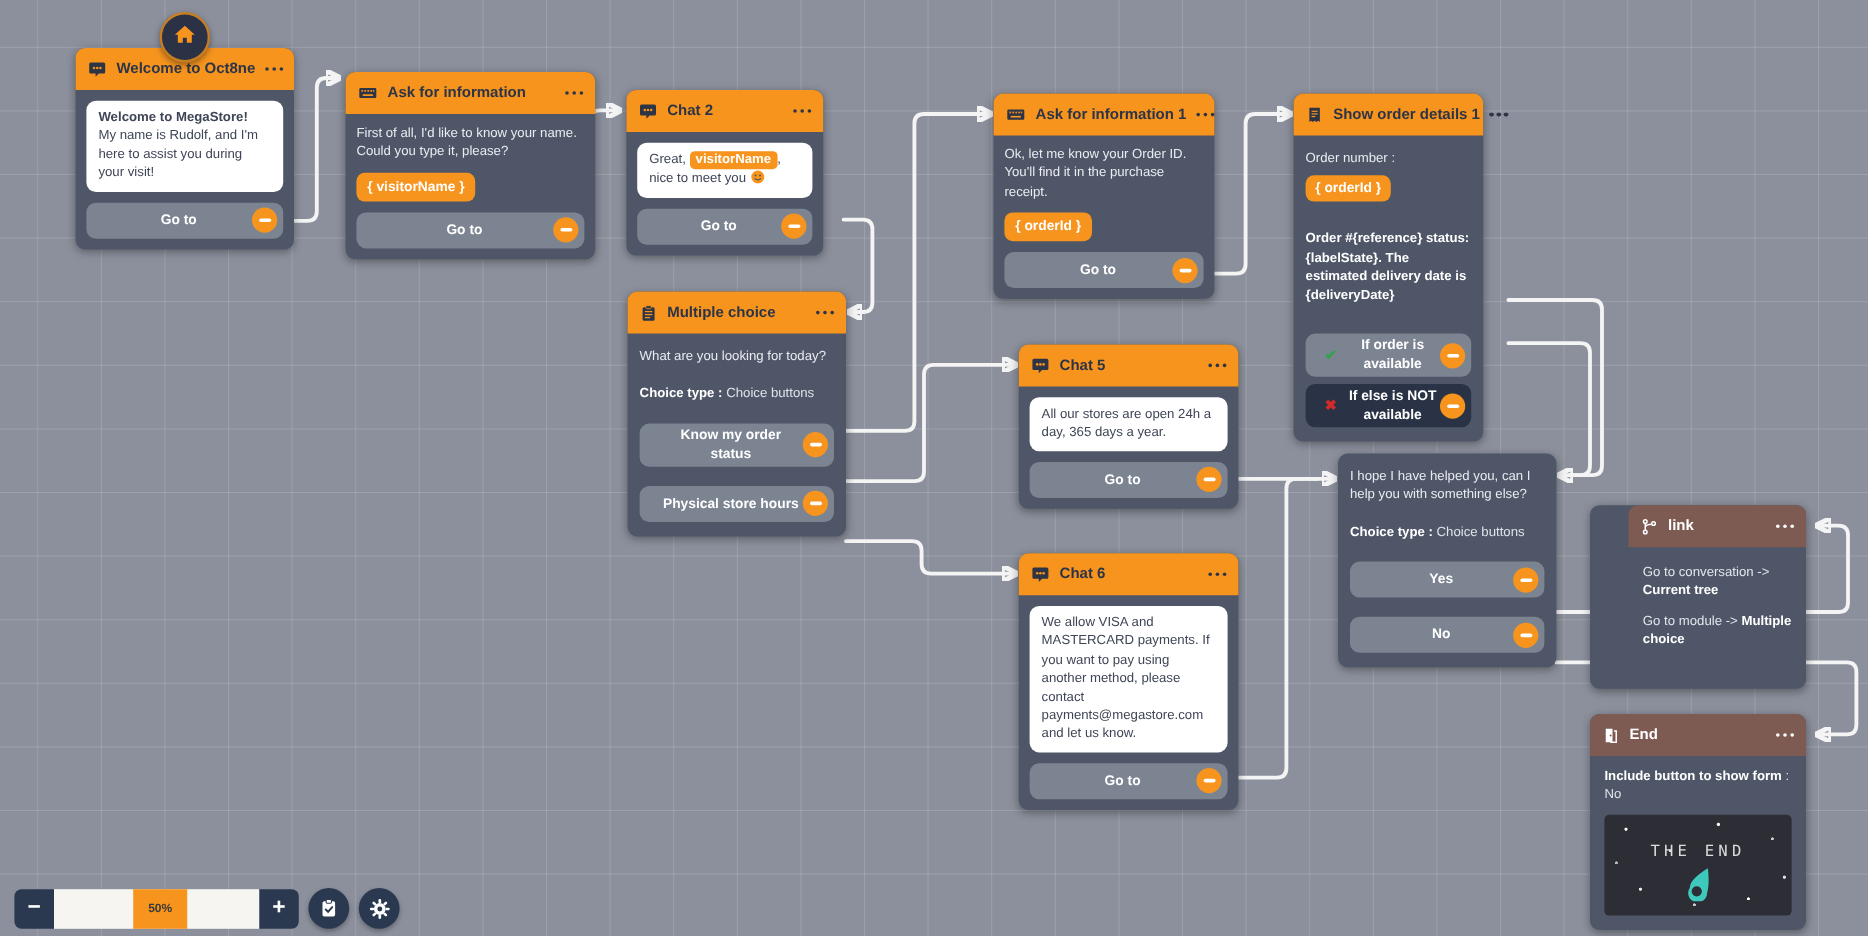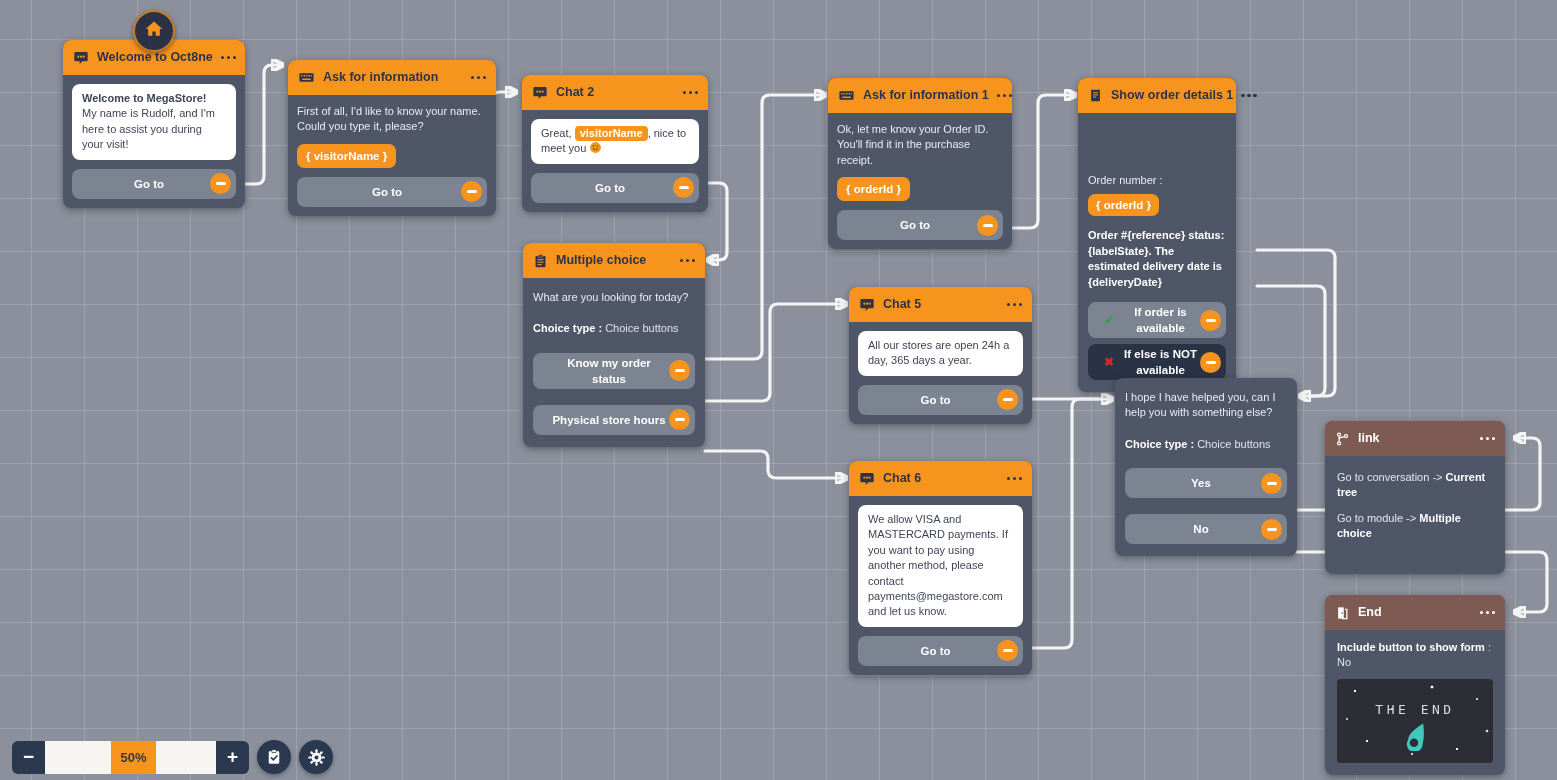--- a/index.html
+++ b/index.html
@@ -110,21 +110,21 @@
   .zoombar { position:absolute; left:12px; top:740px; display:flex; align-items:center; z-index:4; }
   .zbtn {
     width:33px; height:33px; background:#2b3950; color:#fff; display:flex;
     align-items:center; justify-content:center; font-size:19px; font-weight:bold; cursor:pointer;
   }
   .zbtn.minusb { border-radius:6px 0 0 6px; }
   .zbtn.plusb  { border-radius:0 6px 6px 0; }
   .ztrack { width:171px; height:33px; background:#f7f5f1; position:relative; cursor:pointer; }
   .zchip {
     position:absolute; left:66px; top:0; width:45px; height:33px; background:#f7941e;
-    color:#3a3a3a; font-weight:bold; font-size:13px;
+    color:#3a3a3a; font-weight:bold; font-size:10px;
     display:flex; align-items:center; justify-content:center;
   }
   .circlebtn {
     width:34px; height:34px; border-radius:50%; background:#2b3950; margin-left:8px;
     display:flex; align-items:center; justify-content:center; cursor:pointer;
     box-shadow:0 2px 4px rgba(0,0,0,.3);
   }
 </style>
 </head>
 <body>
@@ -210,21 +210,21 @@
     <div class="body">
       <div>First of all, I'd like to know your name. Could you type it, please?</div>
       <span class="tag">{ visitorName }</span>
       <div class="btn">
         <span class="btn-label">Go to</span>
         <span class="minus"></span>
       </div>
     </div>
   </div>
 
-  <div class="node" style="left:522px; top:75px; width:186px;">
+  <div class="node" style="left:522px; top:75px; width:164px;">
     <div class="hdr">
       <svg class="hicon" width="16" height="16" viewBox="0 0 24 24">
           <path fill="#2d3446" d="M4 3h16c1.1 0 2 .9 2 2v10c0 1.1-.9 2-2 2h-6l-4 4v-4H4c-1.1 0-2-.9-2-2V5c0-1.1.9-2 2-2z"></path>
           <circle cx="8" cy="10" r="1.6" fill="#f7941e"></circle>
           <circle cx="12" cy="10" r="1.6" fill="#f7941e"></circle>
           <circle cx="16" cy="10" r="1.6" fill="#f7941e"></circle>
         </svg>
       <span class="title">Chat 2</span>
       <span class="dots">
           <i></i>
@@ -325,21 +325,21 @@
             <rect x="8" y="13" width="5" height="1.6"></rect>
           </g>
         </svg>
       <span class="title">Show order details 1</span>
       <span class="dots">
           <i></i>
           <i></i>
           <i></i>
         </span>
     </div>
-    <div class="body" style="padding:12px 10px; gap:12px;margin-top:48px;">
+    <div class="body" style="padding:12px 10px; gap:24px;">
       <div class="order-line">
         <span>Order number :</span>
         <span class="tag">{ orderId }</span>
       </div>
       <div class="status-para">Order #{reference} status: {labelState}. The estimated delivery date is {deliveryDate}</div>
       <div class="branch-group">
         <div class="btn branch">
           <span class="mark ok">✔</span>
           <span class="btn-label">If order is available</span>
           <span class="minus"></span>
@@ -412,21 +412,21 @@
         <span class="btn-label">Yes</span>
         <span class="minus"></span>
       </div>
       <div class="btn">
         <span class="btn-label">No</span>
         <span class="minus"></span>
       </div>
     </div>
   </div>
 
-  <div class="node link-node" style="left:1325px; top:421px; width:180px;">
+  <div class="node link-node" style="left:1325px; top:421px; width:180px;padding-left:32px;">
     <div class="hdr brown">
       <svg class="hicon" width="15" height="16" viewBox="0 0 24 24">
           <g stroke="#fff" stroke-width="2" fill="none">
             <circle cx="6.5" cy="5" r="2.4"></circle>
             <circle cx="6.5" cy="19" r="2.4"></circle>
             <circle cx="17.5" cy="7.5" r="2.4"></circle>
             <path d="M6.5 7.5 v9 M6.5 13 q0-4 8-4.4"></path>
           </g>
         </svg>
       <span class="title">link</span>

